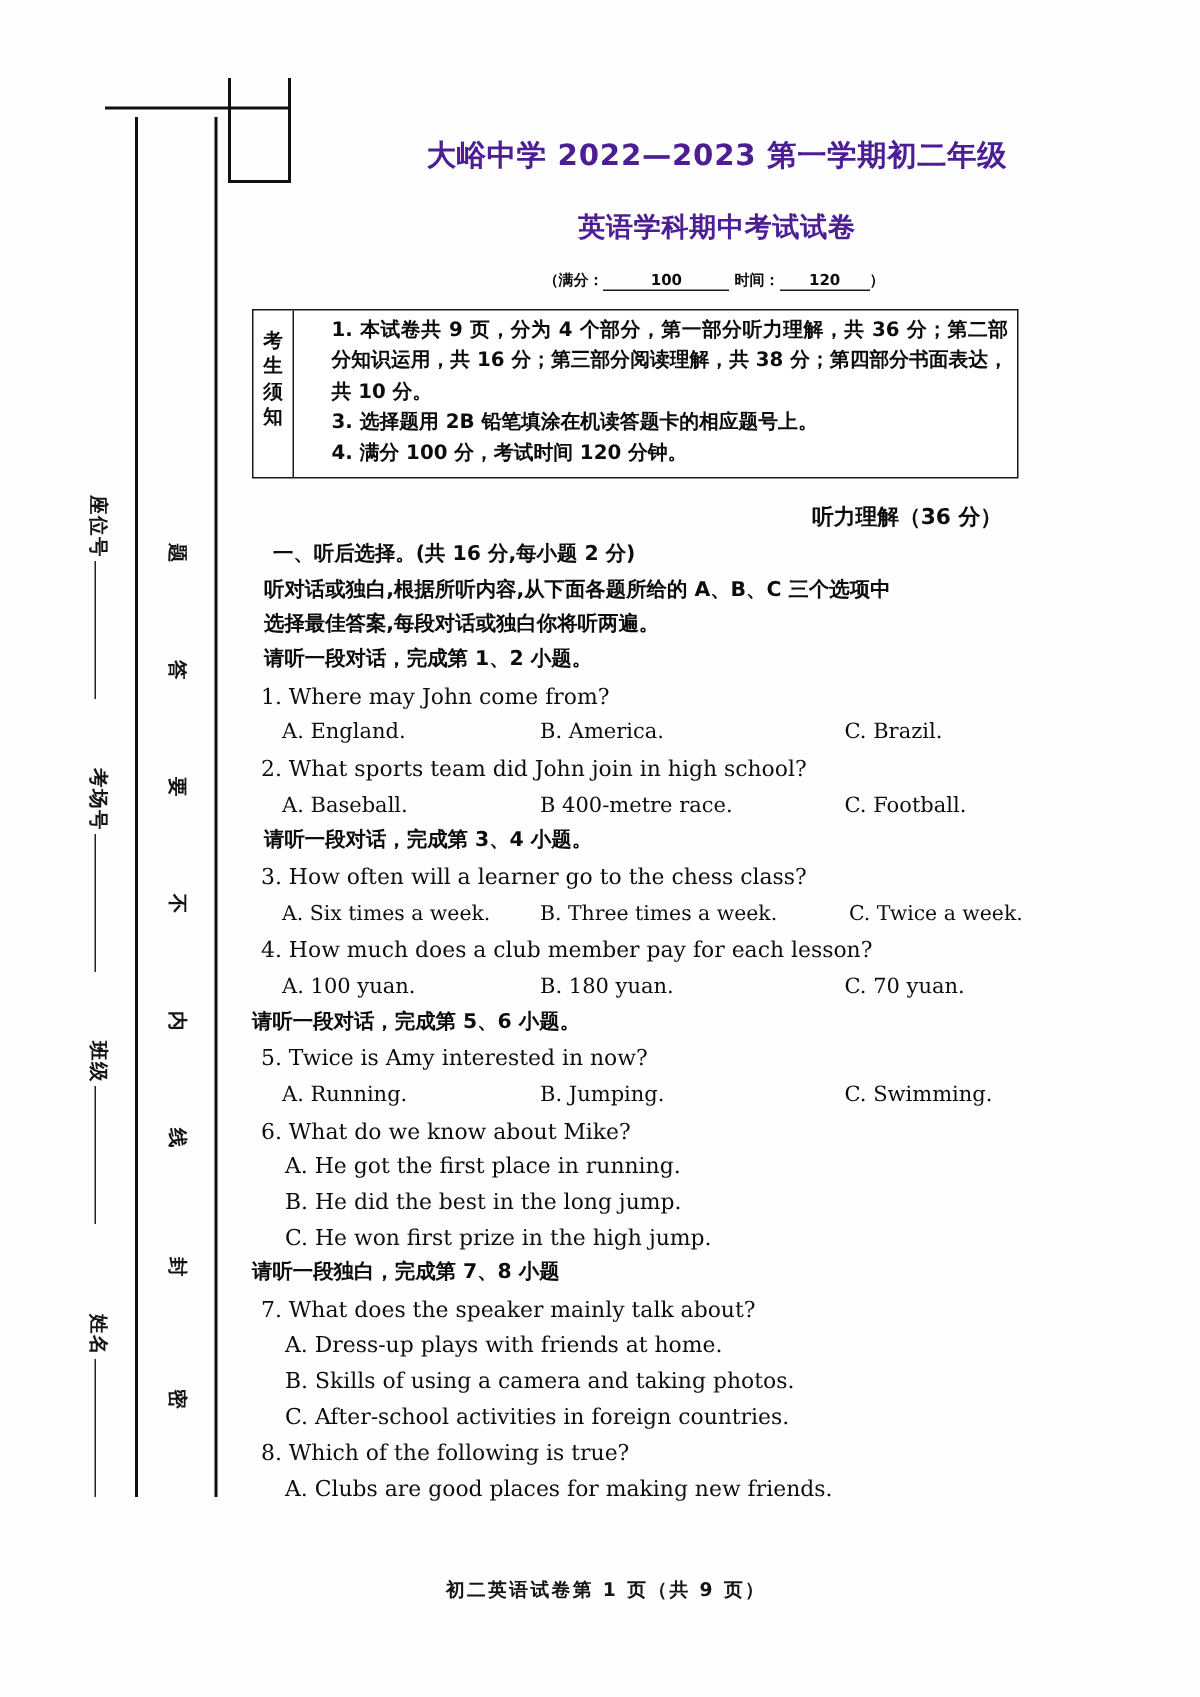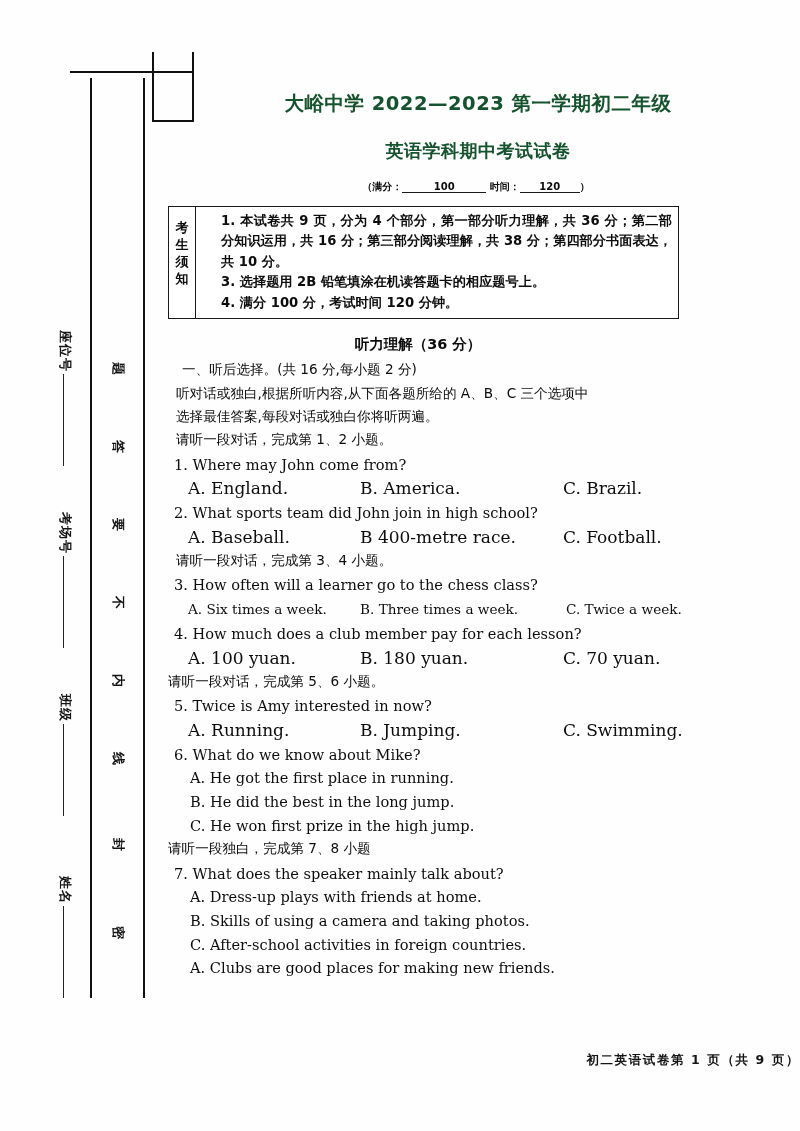--- a/index.html
+++ b/index.html
@@ -87,21 +87,21 @@
     position: absolute;
     left: 168px;
     top: 86px;
     width: 610px;
   }
 
   .title-1, .title-2 {
     text-align: center;
     font-family: "DejaVu Sans", "Liberation Sans", sans-serif;
     font-weight: 700;
-    color: #14532d;
+    color: #4c1d95;
   }
   .title-1 {
     font-size: 19.5px;
     letter-spacing: 0.5px;
     margin: 4px 0 0 0;
     padding-left: 10px;
   }
   .title-2 {
     font-size: 18px;
     letter-spacing: 0.5px;
@@ -153,50 +153,50 @@
     font-size: 13.2px;
     font-weight: 700;
     line-height: 1.55;
     text-align: justify;
     margin-left: 18px;
   }
   .notice-body p { margin: 0; text-indent: 0; }
 
   
   .sec-title {
-    text-align: center;
+    text-align: right;
     font-family: "DejaVu Sans", "Liberation Sans", sans-serif;
     font-size: 14.5px;
     font-weight: 700;
     margin: 16px 0 4px 0;
     padding-right: 110px;
   }
   .cn {
     font-family: "DejaVu Sans", "Liberation Sans", sans-serif;
     font-size: 13.6px;
-    font-weight: 400;
+    font-weight: 700;
     line-height: 1.72;
     margin: 0;
   }
   .cn.indent1 { padding-left: 14px; }
   .cn.indent2 { padding-left: 8px; }
 
   .q {
     font-family: "DejaVu Serif", "Liberation Serif", serif;
     font-size: 14.6px;
     line-height: 1.62;
     margin: 1px 0 0 0;
     padding-left: 6px;
     white-space: nowrap;
   }
   .opts {
     position: relative;
     height: 24px;
     font-family: "DejaVu Serif", "Liberation Serif", serif;
-    font-size: 17px;
+    font-size: 14px;
     line-height: 24px;
   }
   .opts .o {
     position: absolute;
     white-space: nowrap;
   }
   .opts .oa { left: 20px; }
   .opts .ob { left: 192px; }
   .opts .oc { left: 395px; }
   .opts.small { font-size: 13.6px; }
@@ -209,21 +209,21 @@
     padding-left: 22px;
     margin: 0;
     white-space: nowrap;
   }
 
   
   .footer {
     position: absolute;
     left: 0; right: 0;
     top: 1052px;
-    text-align: right;
+    text-align: center;
     font-family: "DejaVu Sans", "Liberation Sans", sans-serif;
     font-size: 12.5px;
     font-weight: 700;
     letter-spacing: 1.6px;
     color: #151515;
     padding-left: 8px;
   }
 </style>
 </head>
 <body>
@@ -314,20 +314,21 @@
         </div>
         <p class="q"><span>6.</span> <span>What do we know about Mike?</span></p>
         <p class="opt-stack">A. He got the first place in running.</p>
         <p class="opt-stack">B. He did the best in the long jump.</p>
         <p class="opt-stack">C. He won first prize in the high jump.</p>
         <p class="cn">请听一段独白，完成第 7、8 小题</p>
         <p class="q"><span>7.</span> <span>What does the speaker mainly talk about?</span></p>
         <p class="opt-stack">A. Dress-up plays with friends at home.</p>
         <p class="opt-stack">B. Skills of using a camera and taking photos.</p>
         <p class="opt-stack">C. After-school activities in foreign countries.</p>
+        <p class="q"><span>8.</span> <span>Which of the following is true?</span></p>
         <p class="opt-stack">A. Clubs are good places for making new friends.</p>
       </div>
 
   </div>
 
   <div class="footer">初二英语试卷第 1 页（共 9 页）</div>
 
 </div>
 
 </body></html>

